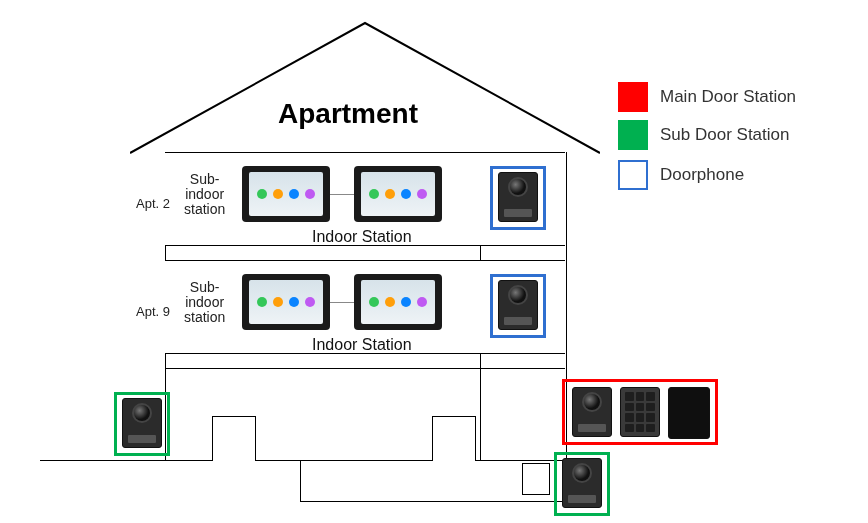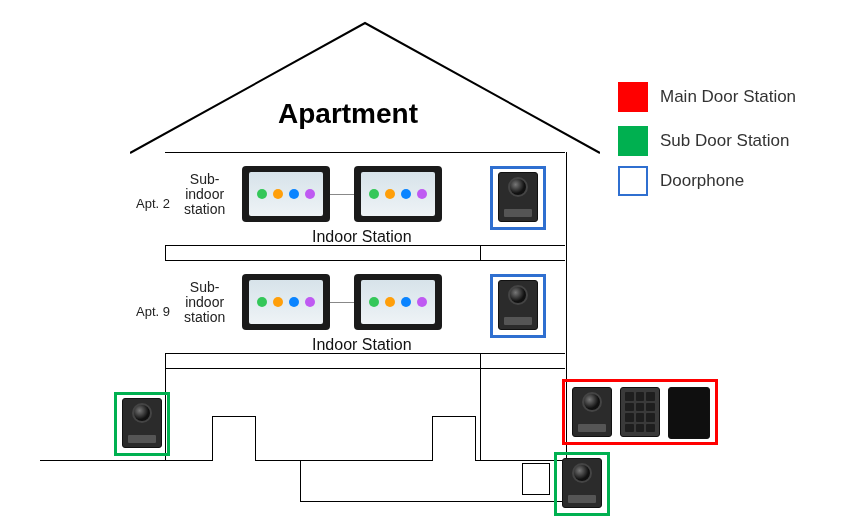--- a/index.html
+++ b/index.html
@@ -26,21 +26,21 @@
   .keypad div{background:#1e1e1e;border-radius:1px;}
   .blank{width:40px;height:50px;background:#0f0f0f;border:1px solid #111;border-radius:3px;}
   .door{border:1px solid #000;background:#fff;}
   .ground{border-top:1px solid #000;}
 </style>
 </head>
 <body>
 <div id="stage">
 
 <div class="abs" style="left:618px;top:82px;">
-  <div style="display:flex;align-items:center;gap:12px;margin-bottom:14px;justify-content:center;">
+  <div style="display:flex;align-items:center;gap:12px;margin-bottom:8px;justify-content:center;">
     <div class="legend-sw" style="background:#ff0000;border-color:#ff0000;"></div>
     <div class="legend-txt">Main Door Station</div>
   </div>
   <div style="display:flex;align-items:center;gap:12px;margin-bottom:10px;">
     <div class="legend-sw" style="background:#00b050;border-color:#00b050;"></div>
     <div class="legend-txt">Sub Door Station</div>
   </div>
   <div style="display:flex;align-items:center;gap:12px;">
     <div class="legend-sw" style="background:#fff;border-color:#2f6fd0;"></div>
     <div class="legend-txt">Doorphone</div>

